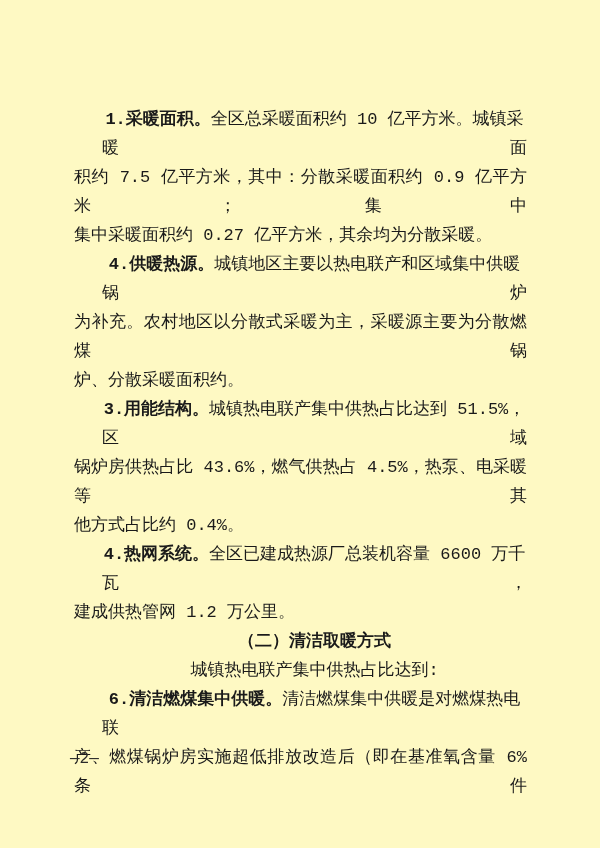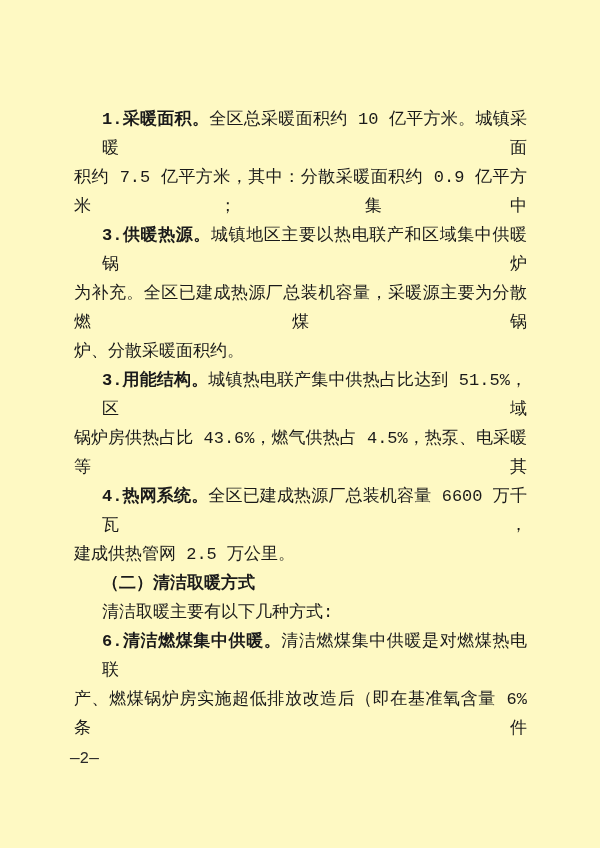--- a/index.html
+++ b/index.html
@@ -28,58 +28,61 @@
   .line {
     text-align: left;
     min-height: 29px;
   }
   .line.just {
     text-align: justify;
     text-align-last: justify;
   }
   .line.indent {
     padding-left: 28px;
+    text-align: center;
   }
   .b { font-weight: bold; }
   .footer {
     position: absolute;
     left: 70px;
     top: 749px;
     font-size: 16px;
     line-height: 20px;
     color: #2a2a2a;
   }
 </style>
 </head>
 <body>
 
 <div class="page">
   <div class="doc-body" id="doc-body">
       <div class="paragraph">
         <div class="line just indent"><span class="b">1.采暖面积。</span><span>全区总采暖面积约 10 亿平方米。城镇采暖面</span></div>
         <div class="line just"><span>积约 7.5 亿平方米，其中：分散采暖面积约 0.9 亿平方米；集中</span></div>
+        <div class="line"><span>集中采暖面积约 0.27 亿平方米，其余均为分散采暖。</span></div>
       </div>
       <div class="paragraph">
-        <div class="line just indent"><span class="b">3.供暖热源。</span><span>城镇地区主要以热电联产和区域集中供暖锅炉</span></div>
-        <div class="line just"><span>为补充。全区已建成热源厂总装机容量，采暖源主要为分散燃煤锅</span></div>
+        <div class="line just indent"><span class="b">4.供暖热源。</span><span>城镇地区主要以热电联产和区域集中供暖锅炉</span></div>
+        <div class="line just"><span>为补充。农村地区以分散式采暖为主，采暖源主要为分散燃煤锅</span></div>
         <div class="line"><span>炉、分散采暖面积约。</span></div>
       </div>
       <div class="paragraph">
         <div class="line just indent"><span class="b">3.用能结构。</span><span>城镇热电联产集中供热占比达到 51.5%，区域</span></div>
         <div class="line just"><span>锅炉房供热占比 43.6%，燃气供热占 4.5%，热泵、电采暖等其</span></div>
+        <div class="line"><span>他方式占比约 0.4%。</span></div>
       </div>
       <div class="paragraph">
         <div class="line just indent"><span class="b">4.热网系统。</span><span>全区已建成热源厂总装机容量 6600 万千瓦，</span></div>
-        <div class="line"><span>建成供热管网 2.5 万公里。</span></div>
+        <div class="line"><span>建成供热管网 1.2 万公里。</span></div>
       </div>
       <div class="paragraph heading">
         <div class="line indent"><span class="b">（二）清洁取暖方式</span></div>
       </div>
       <div class="paragraph">
-        <div class="line indent"><span>清洁取暖主要有以下几种方式:</span></div>
+        <div class="line indent"><span>城镇热电联产集中供热占比达到:</span></div>
       </div>
       <div class="paragraph">
         <div class="line just indent"><span class="b">6.清洁燃煤集中供暖。</span><span>清洁燃煤集中供暖是对燃煤热电联</span></div>
         <div class="line just"><span>产、燃煤锅炉房实施超低排放改造后（即在基准氧含量 6%条件</span></div>
       </div>
     </div>
   <div class="footer">—2—</div>
 </div>
 
 </body></html>

